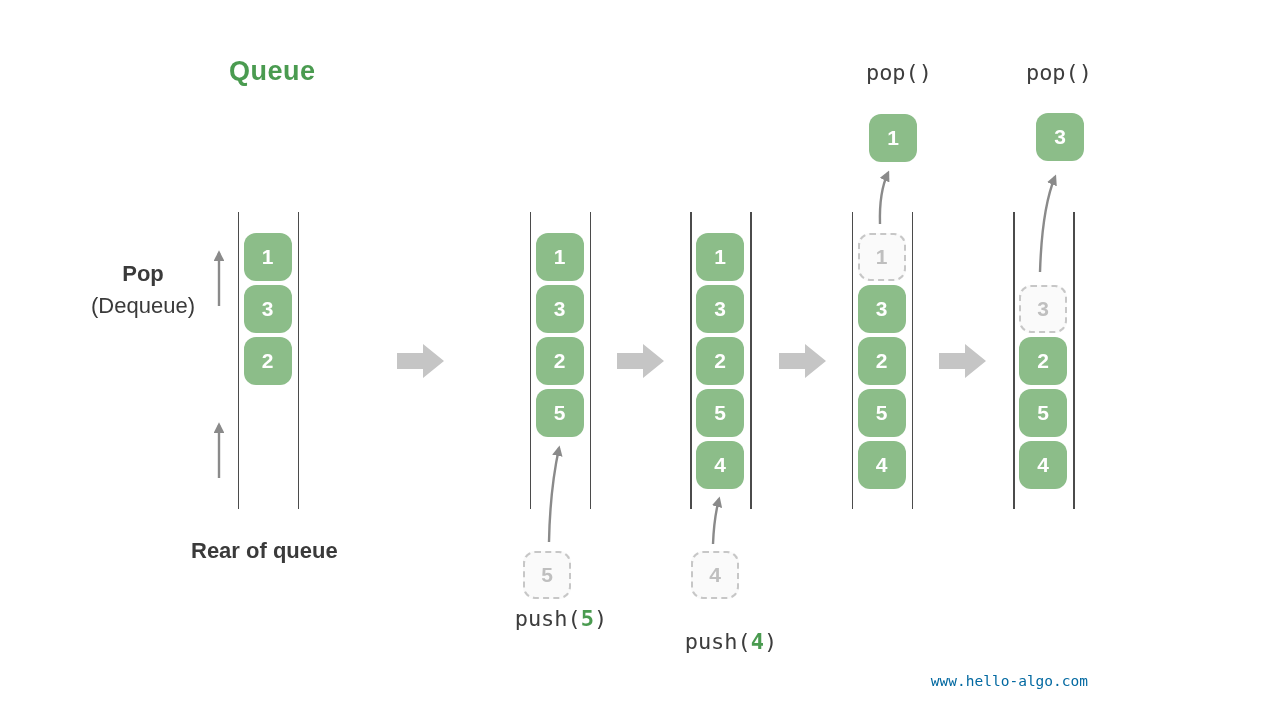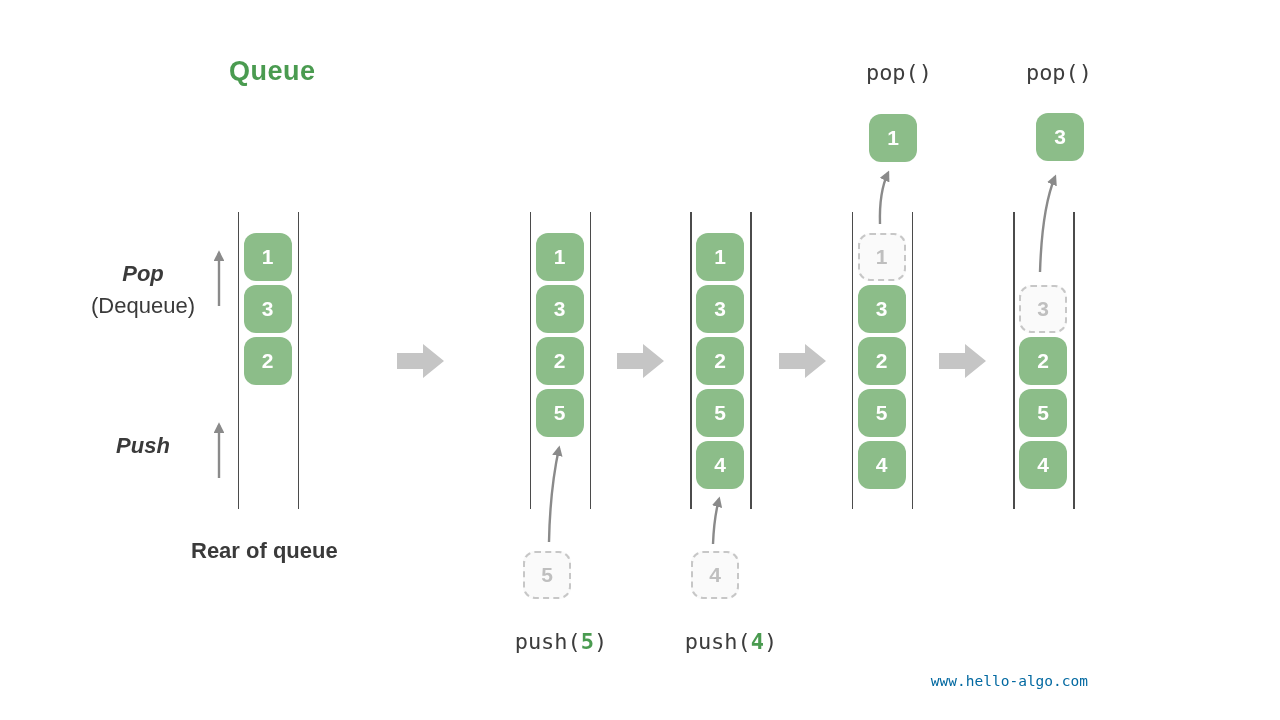--- a/index.html
+++ b/index.html
@@ -9,21 +9,21 @@
   .abs{position:absolute;}
 
   #title{left:229px;top:56px;font-size:27px;font-weight:bold;color:#4a9b50;letter-spacing:.5px;}
   .side-label{font-size:22px;font-weight:bold;color:#3a3a3a;}
   #front-label{left:188px;top:158px;}
   #rear-label{left:191px;top:538px;}
 
   .action-block{width:170px;text-align:center;color:#3a3a3a;font-size:22px;line-height:32px;}
   #pop-block{left:58px;top:258px;}
   #push-block{left:58px;top:430px;}
-  .action-title{font-weight:bold;font-style:italic;}
+  .action-title{font-weight:bold;}
 
   .wall{position:absolute;width:1.6px;background:#4b4b4b;}
 
   .cell{position:absolute;width:48px;height:48px;box-sizing:border-box;border-radius:12px;
         display:flex;align-items:center;justify-content:center;
         font-size:21px;font-weight:bold;color:#ffffff;background:#8cbd89;}
   .cell.dashed{background:#fafafa;border:2px dashed #c7c7c7;color:#bfbfbf;}
 
   .op-label{position:absolute;transform:translateX(-50%);
             font-family:"DejaVu Sans Mono", monospace;font-size:22px;color:#3d3d3d;white-space:nowrap;}
@@ -44,37 +44,36 @@
   <div id="title" class="abs">Queue</div>
 
   <div id="rear-label" class="abs side-label">Rear of queue</div>
 
   <div id="pop-block" class="abs action-block">
     <div class="action-title">Pop</div>
     <div>(Dequeue)</div>
   </div>
 
   <div id="push-block" class="abs action-block">
-    <div class="action-title">Push</div>
   </div>
 
   <div id="columns-root">
       <div class="wall" style="left: 237.5px; top: 212px; height: 297px;"></div>
       <div class="wall" style="left: 297.5px; top: 212px; height: 297px;"></div>
       <div class="cell" style="left: 243.5px; top: 233px;">1</div>
       <div class="cell" style="left: 243.5px; top: 285px;">3</div>
       <div class="cell" style="left: 243.5px; top: 337px;">2</div>
       <div class="wall" style="left: 529.5px; top: 212px; height: 297px;"></div>
       <div class="wall" style="left: 589.5px; top: 212px; height: 297px;"></div>
       <div class="cell" style="left: 535.5px; top: 233px;">1</div>
       <div class="cell" style="left: 535.5px; top: 285px;">3</div>
       <div class="cell" style="left: 535.5px; top: 337px;">2</div>
       <div class="cell" style="left: 535.5px; top: 389px;">5</div>
       <div class="cell dashed" style="left: 523px; top: 551px;">5</div>
-      <div class="op-label" style="left: 561px; top: 629px;"><span>push(</span><span class="op-arg">5</span><span>)</span></div>
+      <div class="op-label" style="left: 561px; top: 606px;"><span>push(</span><span class="op-arg">5</span><span>)</span></div>
       <div class="wall" style="left: 690px; top: 212px; height: 297px;"></div>
       <div class="wall" style="left: 750px; top: 212px; height: 297px;"></div>
       <div class="cell" style="left: 696px; top: 233px;">1</div>
       <div class="cell" style="left: 696px; top: 285px;">3</div>
       <div class="cell" style="left: 696px; top: 337px;">2</div>
       <div class="cell" style="left: 696px; top: 389px;">5</div>
       <div class="cell" style="left: 696px; top: 441px;">4</div>
       <div class="cell dashed" style="left: 691px; top: 551px;">4</div>
       <div class="op-label" style="left: 731px; top: 629px;"><span>push(</span><span class="op-arg">4</span><span>)</span></div>
       <div class="wall" style="left: 851.5px; top: 212px; height: 297px;"></div>

